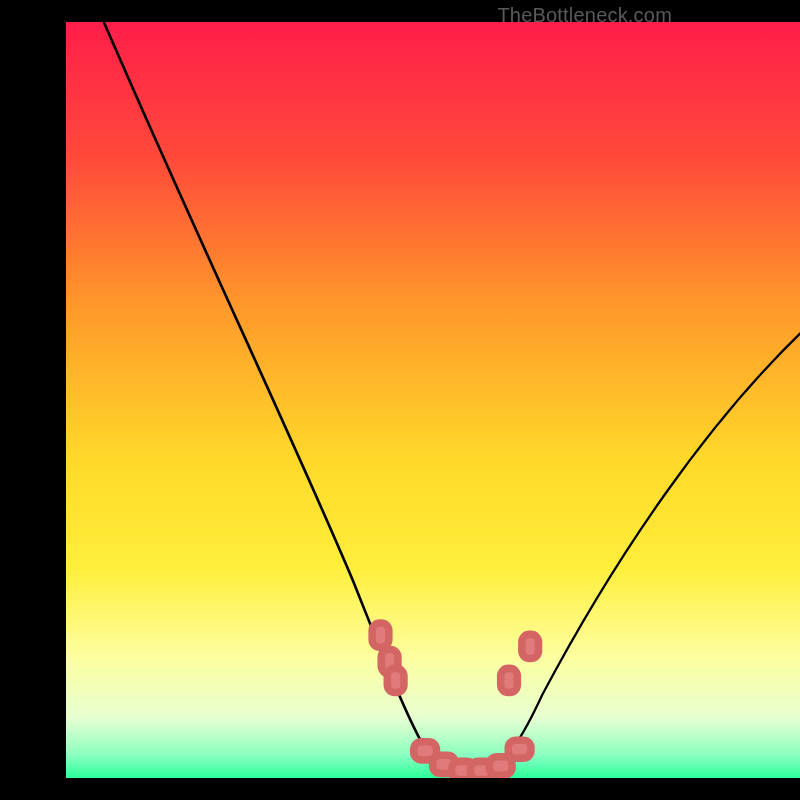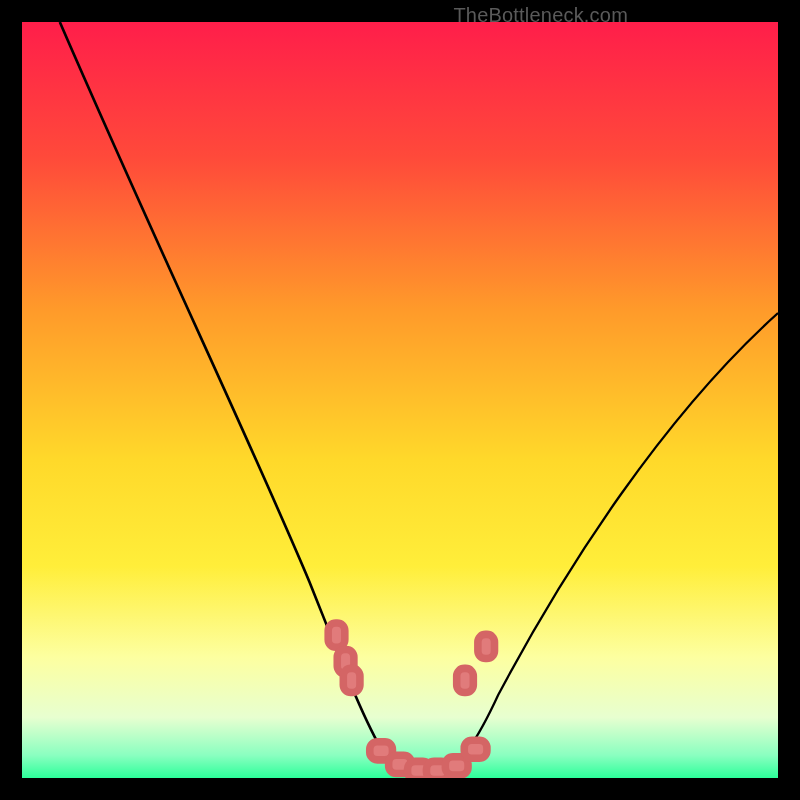--- a/index.html
+++ b/index.html
@@ -9,20 +9,21 @@
     height: 800px;
     background: #000;
     overflow: hidden;
     font-family: Arial, Helvetica, sans-serif;
   }
   .frame {
     position: relative;
     width: 652px;
     height: 800px;
     background: #000;
+    margin-left: 44px;
   }
   .plot {
     position: absolute;
     left: 22px;
     top: 22px;
     width: 756px;
     height: 756px;
     overflow: hidden;
   }
   .gradient-bg {

